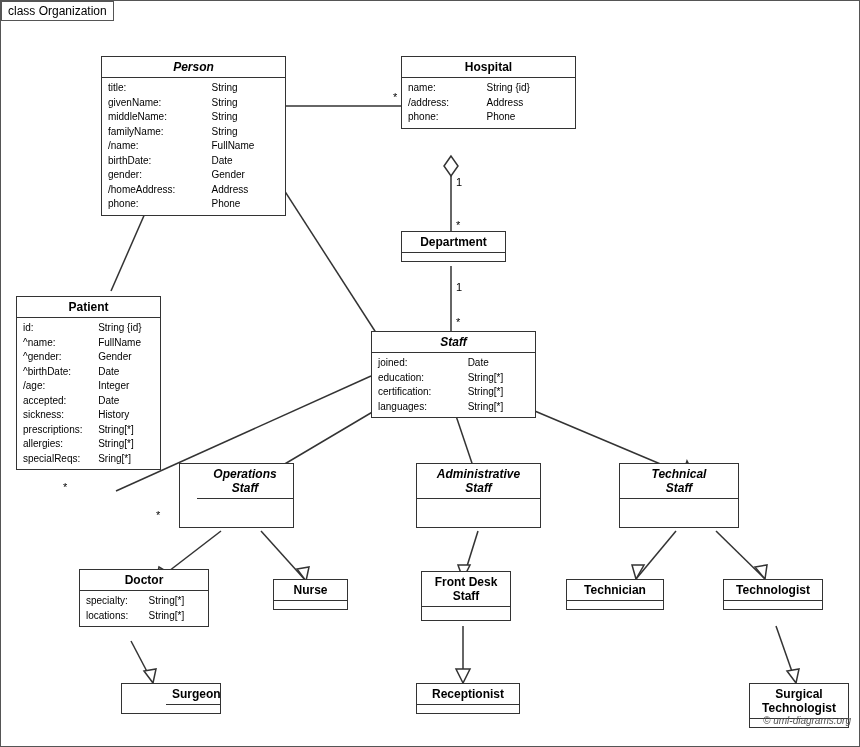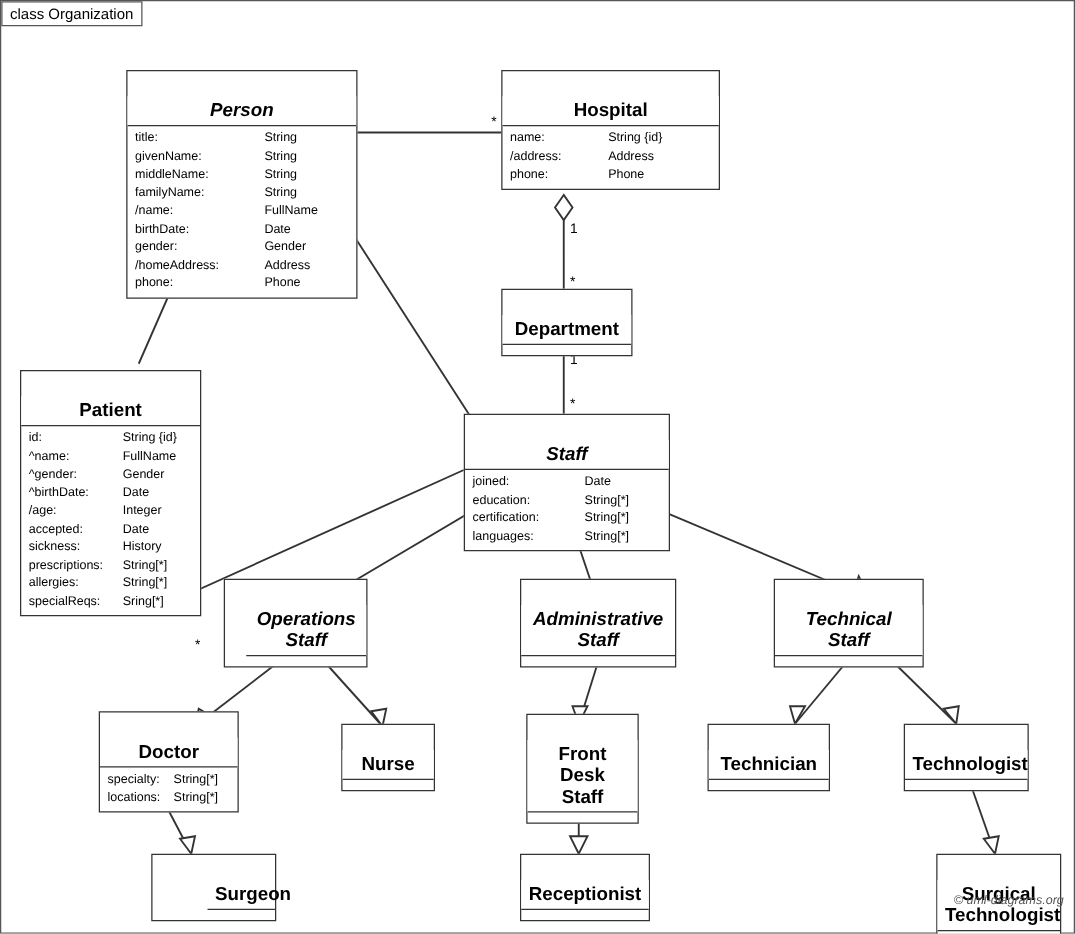--- a/index.html
+++ b/index.html
@@ -31,23 +31,22 @@
     .uml-class {
       position: absolute;
       border: 1.5px solid #333;
       background: #fff;
       text-align: center;
     }
     .uml-class .class-name {
       border-bottom: 1.5px solid #333;
       padding: 3px 6px;
       font-weight: bold;
-      font-size: 15px;
-      background: #fff;
-      margin-top: 20px;
+      font-size: 12px;
+      background: #fff;
     }
     .uml-class .class-name.italic {
       font-style: italic;
     }
     .uml-class .class-attrs {
       padding: 3px 6px;
       text-align: left;
       font-size: 10px;
       line-height: 1.45;
     }
@@ -300,21 +299,21 @@
   <div class="uml-class" style="left:415px; top:462px; width:125px; min-height:65px;">
     <div class="class-name italic">Administrative<br>Staff</div>
     <div class="class-attrs" style="min-height:8px;"></div>
   </div>
 
   <div class="uml-class" style="left:618px; top:462px; width:120px; min-height:65px;">
     <div class="class-name italic">Technical<br>Staff</div>
     <div class="class-attrs" style="min-height:8px;"></div>
   </div>
 
-  <div class="uml-class" style="left:78px; top:568px; width:112px;">
+  <div class="uml-class" style="left:78px; top:568px; width:130px;">
     <div class="class-name">Doctor</div>
     <div class="class-attrs">
       <table>
         <tbody>
             <tr>
               <td>specialty:</td>
               <td>String[*]</td>
             </tr>
         <tr>
               <td>locations:</td>

